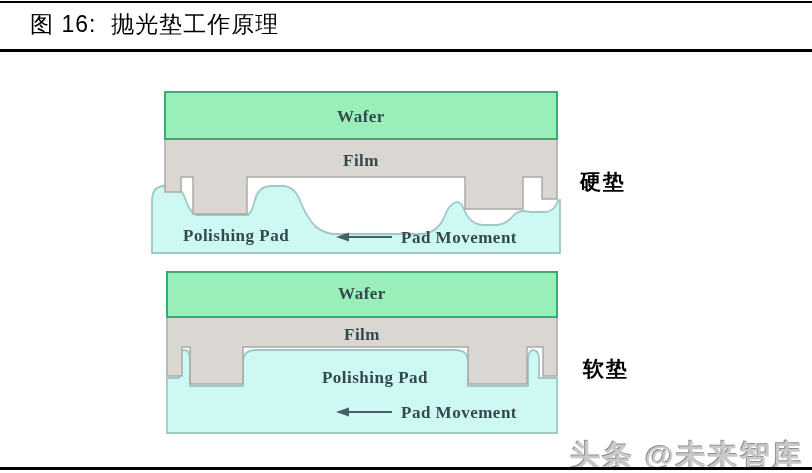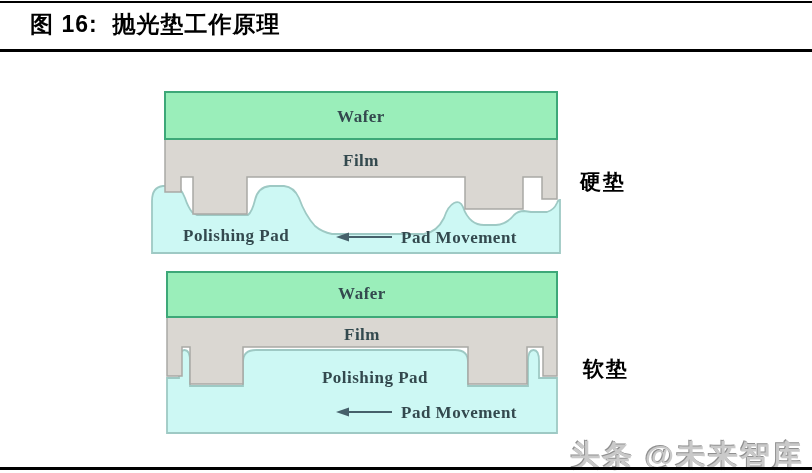--- a/index.html
+++ b/index.html
@@ -7,21 +7,21 @@
     width:812px;height:473px;position:relative;overflow:hidden;
     background:#ffffff;
     font-family:"Liberation Sans", sans-serif;
   }
   .rule{position:absolute;left:0;width:812px;background:#000;}
   .rule-top{top:1px;height:2px;}
   .rule-title{top:49px;height:3px;}
   .rule-bottom{top:467px;height:3px;}
   .fig-title{
     position:absolute;left:30px;top:9px;
-    font-size:23px;font-weight:bold;color:#000;
+    font-size:23px;font-weight:normal;color:#000;
     letter-spacing:1px;white-space:pre;
   }
   .diagram-svg{position:absolute;left:0;top:0;width:812px;height:473px;}
   .dlabel{
     font-family:"Liberation Serif", serif;
     font-weight:bold;font-size:17px;letter-spacing:0.5px;
   }
   .slabel{
     font-family:"Liberation Sans", sans-serif;
     font-weight:bold;font-size:21px;letter-spacing:2px;

